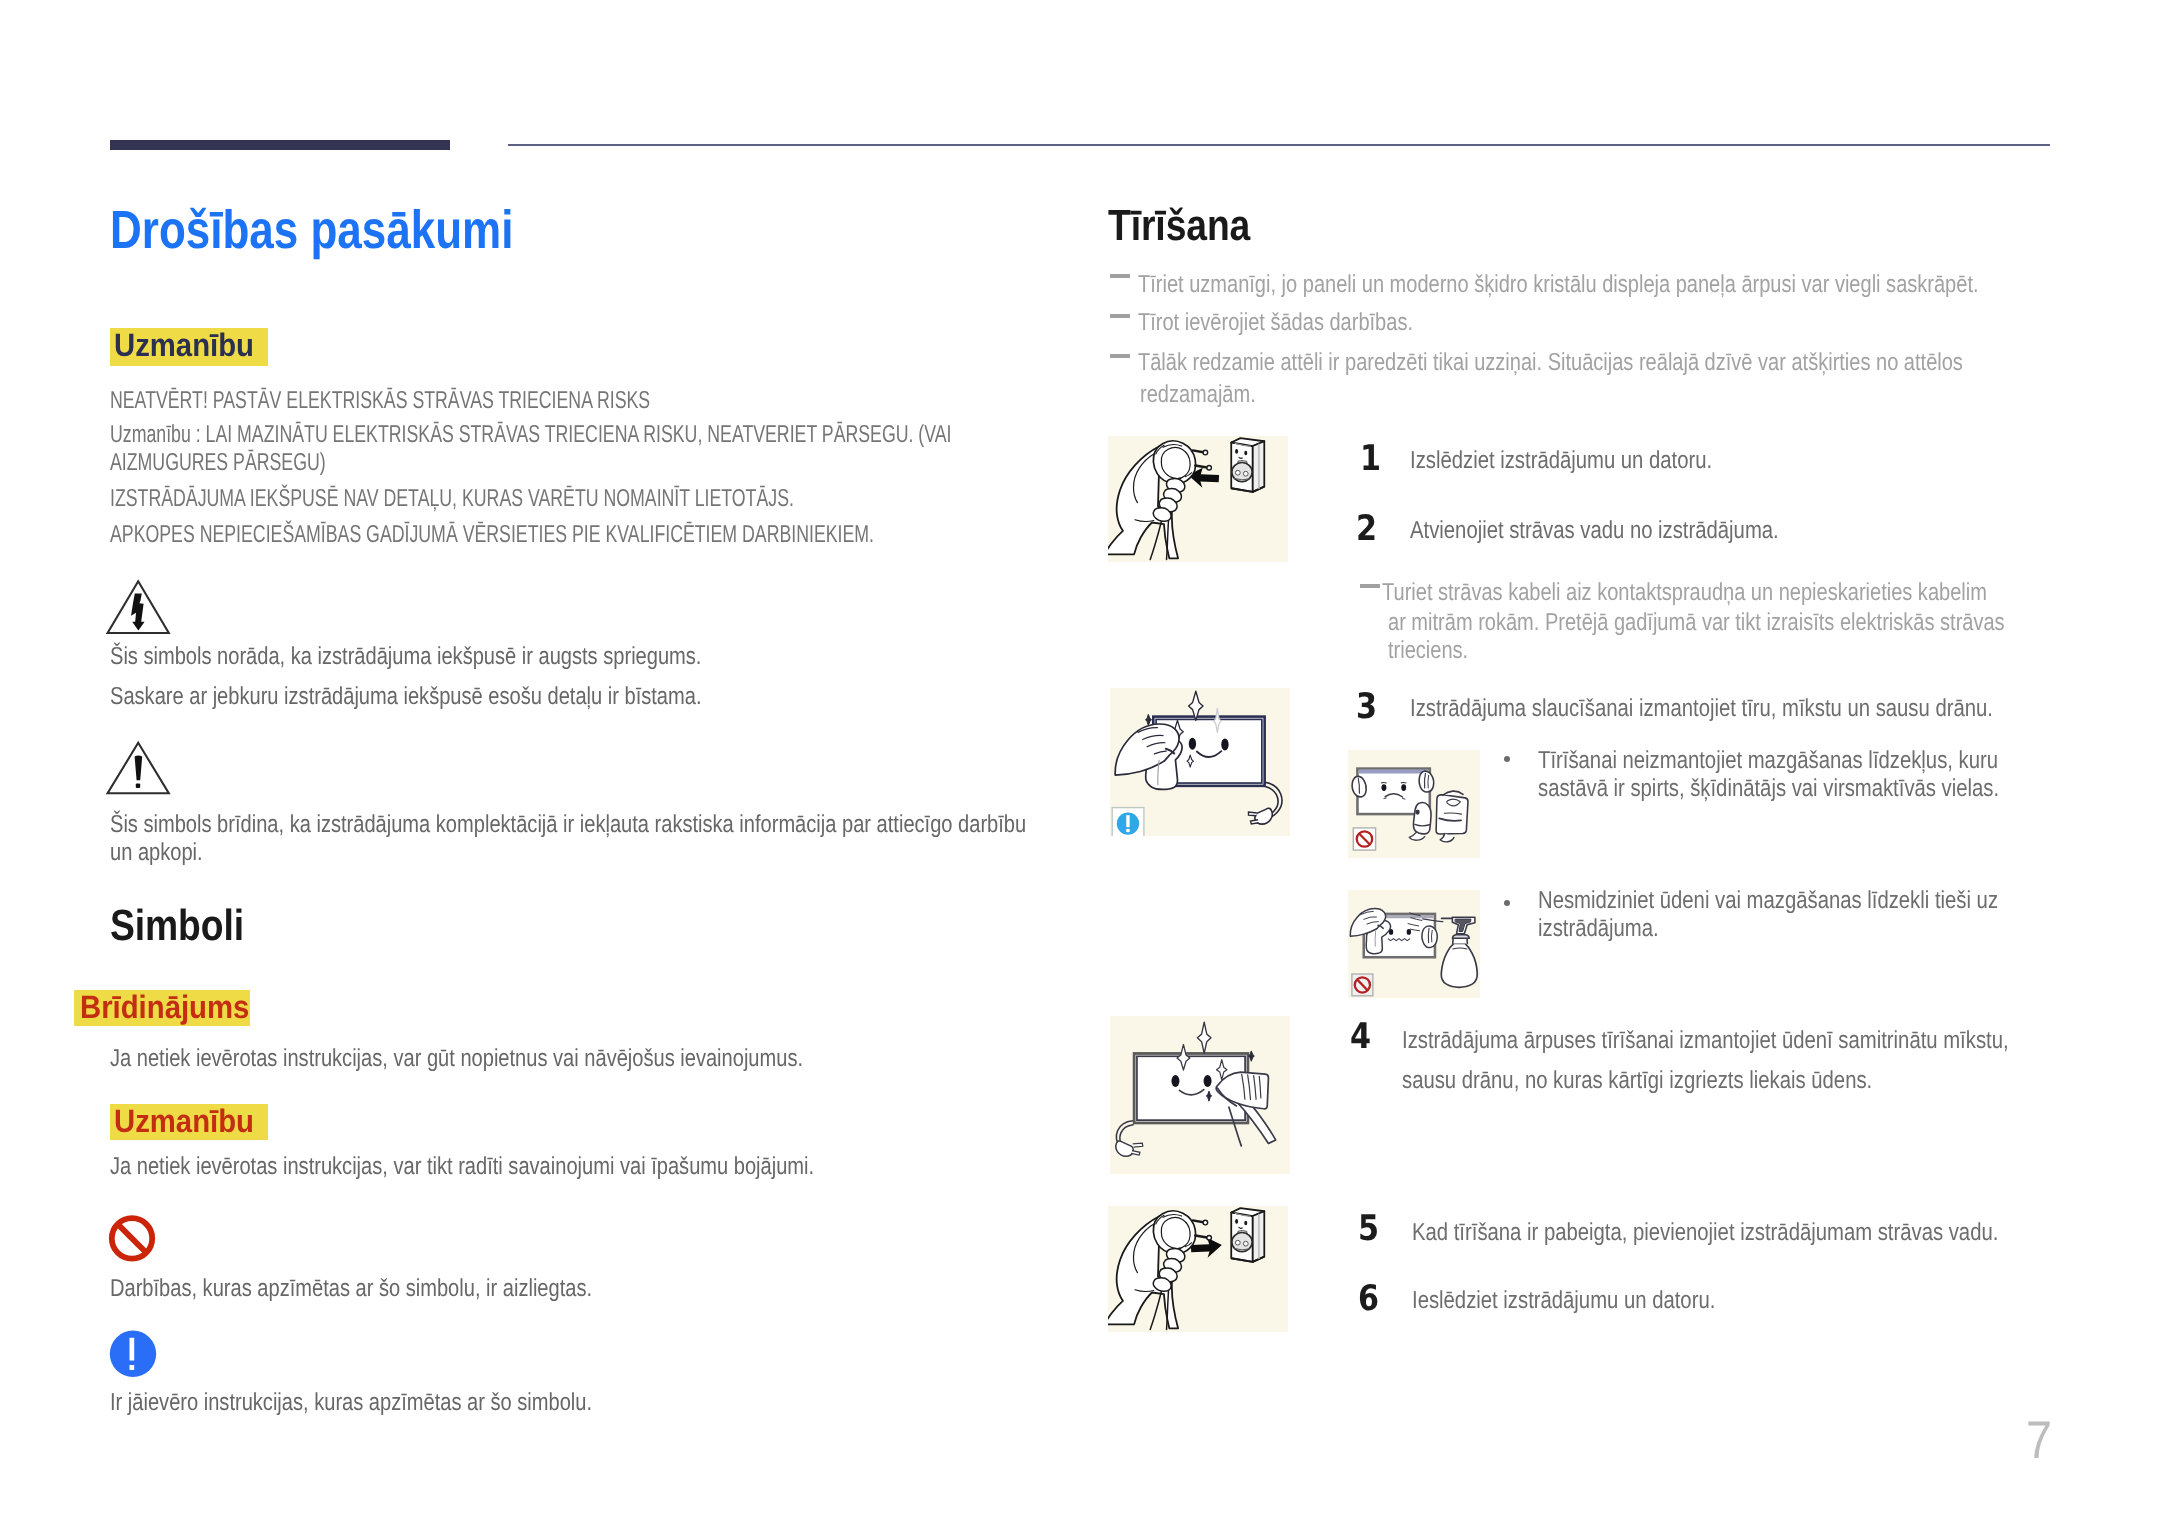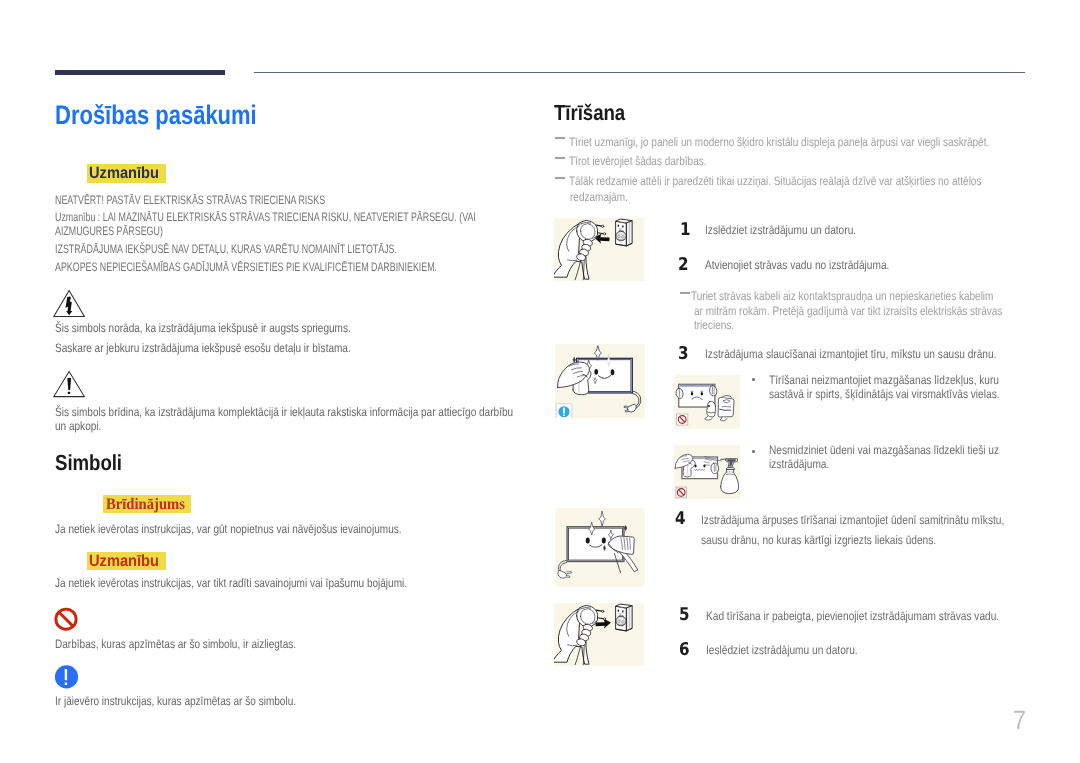--- a/index.html
+++ b/index.html
@@ -11,21 +11,21 @@
 
   .rule-bar{left:55px;top:69.6px;width:170px;height:5.4px;background:#333354;}
   .rule-line{left:254px;top:71.7px;width:771px;height:1.5px;background:#5f6288;}
 
   .h1{left:54.5px;top:100px;font-size:26.9px;font-weight:bold;color:#1c73f5;
       transform:translateZ(0) scaleX(0.818);transform-origin:0 0;white-space:nowrap;letter-spacing:0px;}
 
   .h2{font-size:21.8px;font-weight:bold;color:#1a1a1a;white-space:nowrap;
       transform:translateZ(0) scaleX(0.855);transform-origin:0 0;letter-spacing:-0.05px;}
 
-  .tagbox{display:inline-block;background:#efdb45;padding:0px 2.5px 0px 2.5px;height:18.5px;vertical-align:top;overflow:hidden;margin-left:32px;}
+  .tagbox{display:inline-block;background:#efdb45;padding:0px 2.5px 0px 2.5px;height:18.5px;vertical-align:top;overflow:hidden;}
   .tagtxt{display:inline-block;font-size:16.2px;font-weight:bold;line-height:18.5px;
           transform:translateZ(0) scaleX(0.905);transform-origin:0 0;white-space:nowrap;}
   .tag-navy{color:#2b3053;}
   .tag-red{color:#c32d12;}
 
   .capline{font-size:12.26px;color:#757575;white-space:nowrap;
            transform:translateZ(0) scaleX(0.7235);transform-origin:0 0;line-height:1.3;}
   .bodyline{font-size:12.26px;color:#676767;white-space:nowrap;
             transform:translateZ(0) scaleX(0.8195);transform-origin:0 0;line-height:1.3;}
   .grayline{font-size:12.26px;color:#a2a2a2;white-space:nowrap;
@@ -73,21 +73,21 @@
     <path d="M17.1 3.4 L32.4 28.6 L1.8 28.6 Z" fill="none" stroke="#2e2e2e" stroke-width="1.05" stroke-linejoin="miter"></path>
     <path d="M15.3 10.2 Q17.2 9.3 19.1 10.2 L18.1 22.1 L16.3 22.1 Z" fill="#111"></path>
     <rect x="15.9" y="23.7" width="2.2" height="2.3" rx="0.5" fill="#111"></rect>
   </svg>
 
   <div class="abs bodyline" style="left:55px;top:404.5px;">Šis simbols brīdina, ka izstrādājuma komplektācijā ir iekļauta rakstiska informācija par attiecīgo darbību</div>
   <div class="abs bodyline" style="left:55px;top:418.8px;">un apkopi.</div>
 
   <div class="abs h2" style="left:54.6px;top:450px;">Simboli</div>
 
-  <div class="abs" style="left:71px;top:494.6px;font-family:Liberation Serif, serif;">
+  <div class="abs" style="left:37px;top:494.6px;">
     <span class="tagbox"><span class="tagtxt tag-red" style="width:82.8px;">Brīdinājums</span></span>
   </div>
   <div class="abs bodyline" style="left:55px;top:522px;">Ja netiek ievērotas instrukcijas, var gūt nopietnus vai nāvējošus ievainojumus.</div>
 
   <div class="abs" style="left:54.6px;top:551.6px;">
     <span class="tagbox"><span class="tagtxt tag-red" style="width:74.5px;">Uzmanību</span></span>
   </div>
   <div class="abs bodyline" style="left:55px;top:575.5px;">Ja netiek ievērotas instrukcijas, var tikt radīti savainojumi vai īpašumu bojājumi.</div>
 
   <svg class="abs" style="left:52px;top:604px;" width="30" height="30" viewBox="0 0 30 30">

